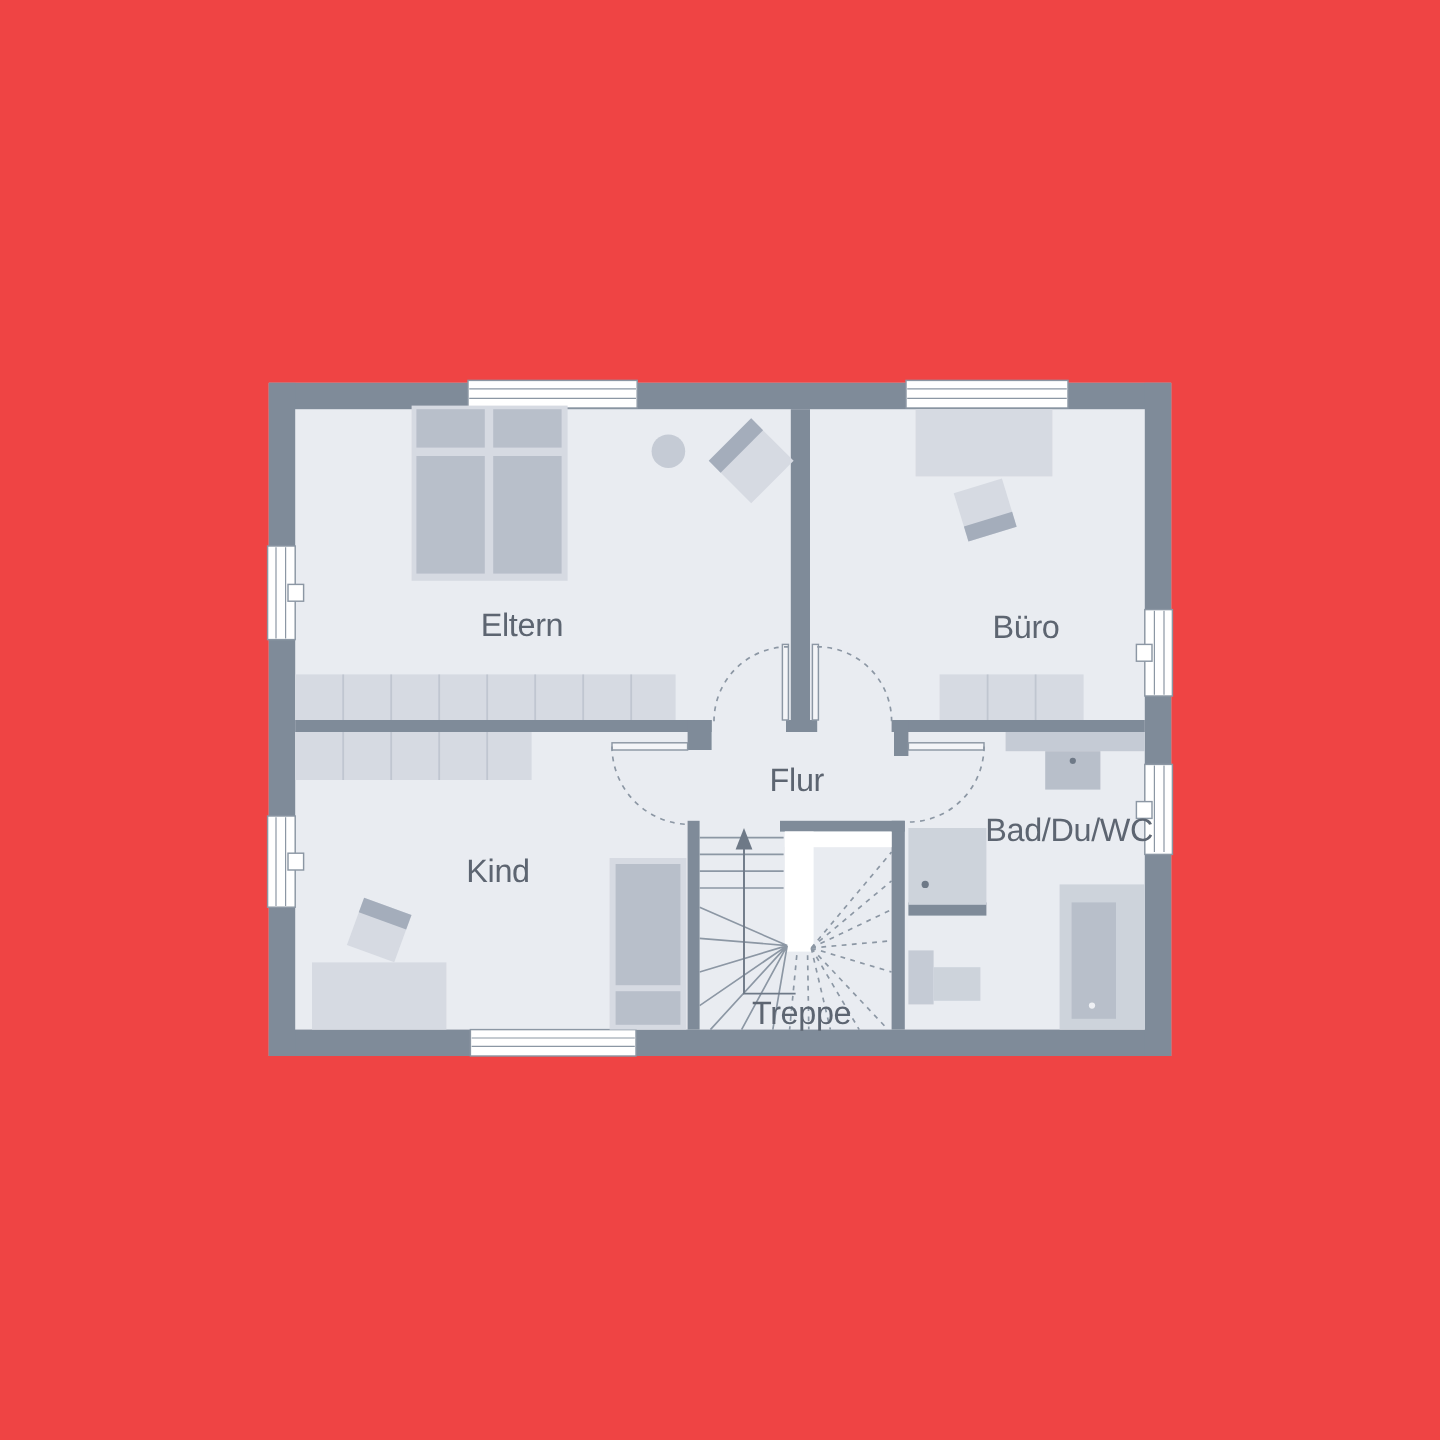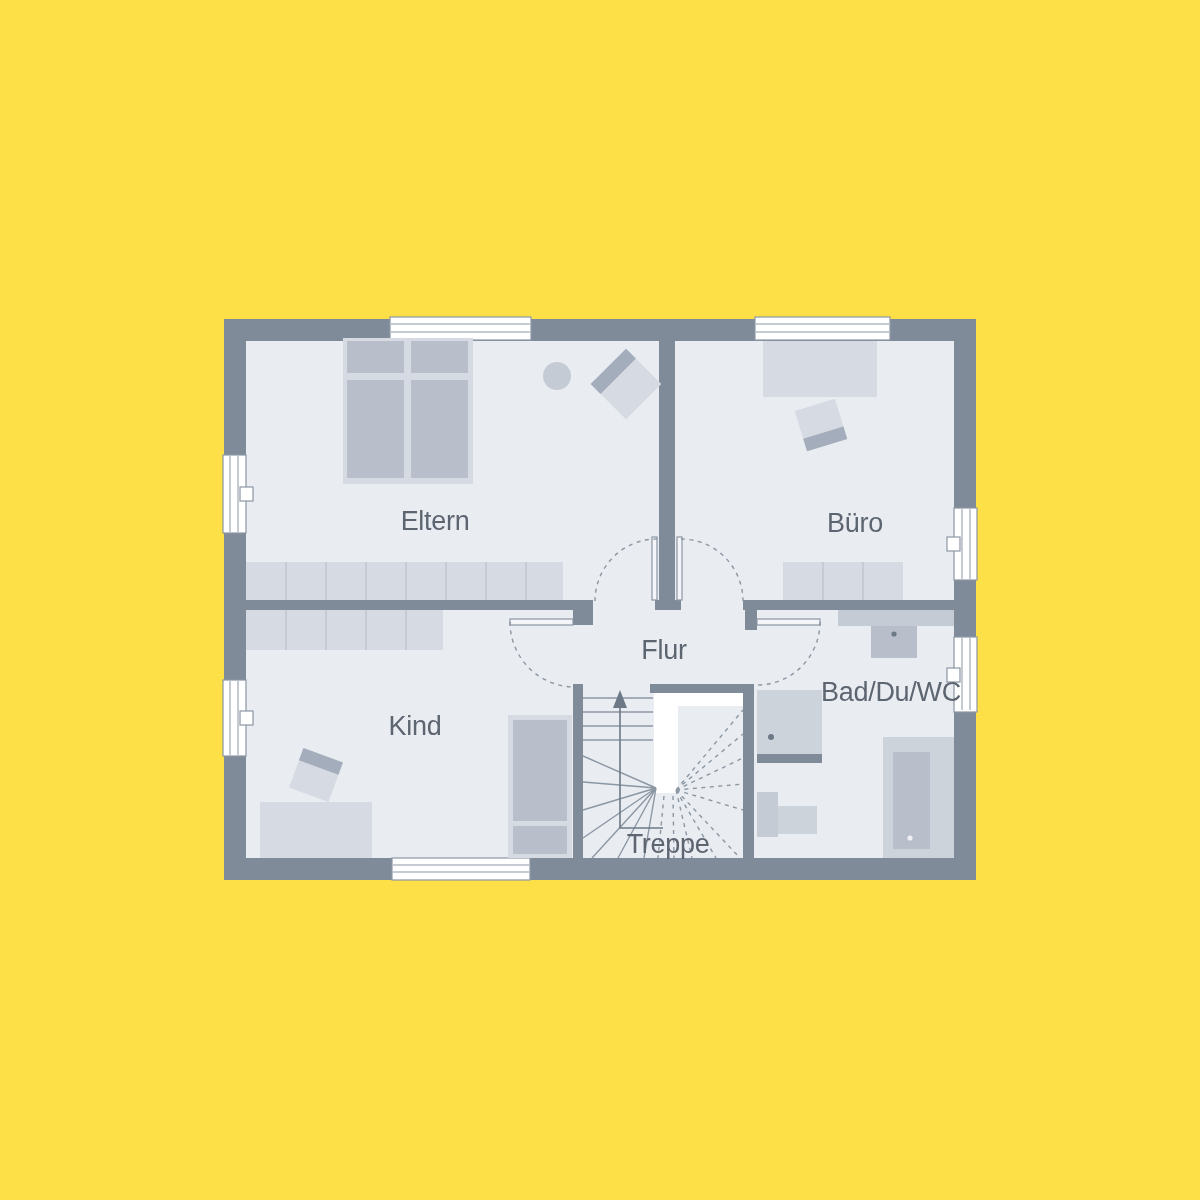--- a/index.html
+++ b/index.html
@@ -1,16 +1,16 @@
 <!DOCTYPE html>
 <html style="--wall: #7f8b99; --floor: #e9ecf1; --furnlight: #d6dae2; --furnmid: #b8bfca; --furndeep: #a4adbb; --fixture: #cdd3db; --fixture2: #c5cbd5; --line: #8c97a4; --divider: #c0c6d0; --walk: #6e7987; --text: #5d6571;"><head>
 <meta charset="utf-8">
 <style>
   html,body{margin:0;padding:0;background:#ffffff;}
-  .stage{position:relative;width:1200px;height:1200px;background:#fde047;overflow:hidden;
+  .stage{position:relative;width:1200px;height:1200px;background:#ef4444;overflow:hidden;
          font-family:"Liberation Sans", sans-serif;}
   svg{position:absolute;left:0;top:0;}
   .wall{fill:var(--wall);}
   .floor{fill:var(--floor);}
   .flight{fill:var(--furnlight);}
   .fmid{fill:var(--furnmid);}
   .fdeep{fill:var(--furndeep);}
   .fix{fill:var(--fixture);}
   .fix2{fill:var(--fixture2);}
   .void{fill:#ffffff;}

